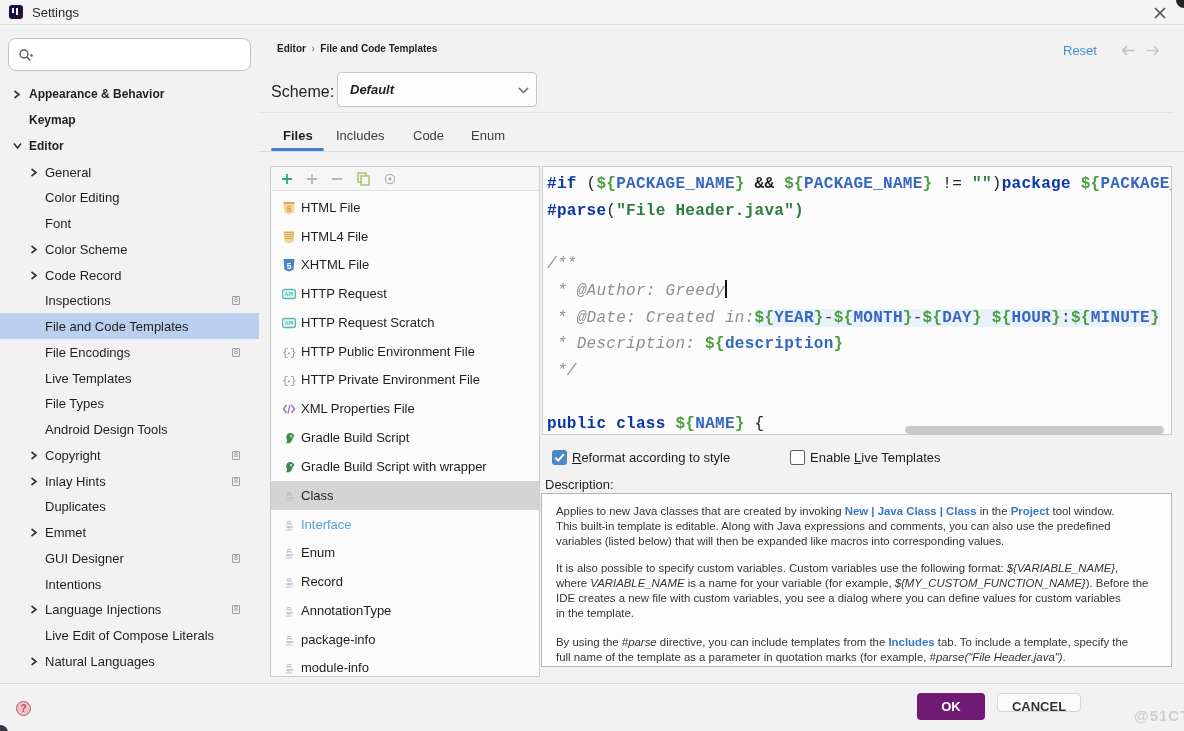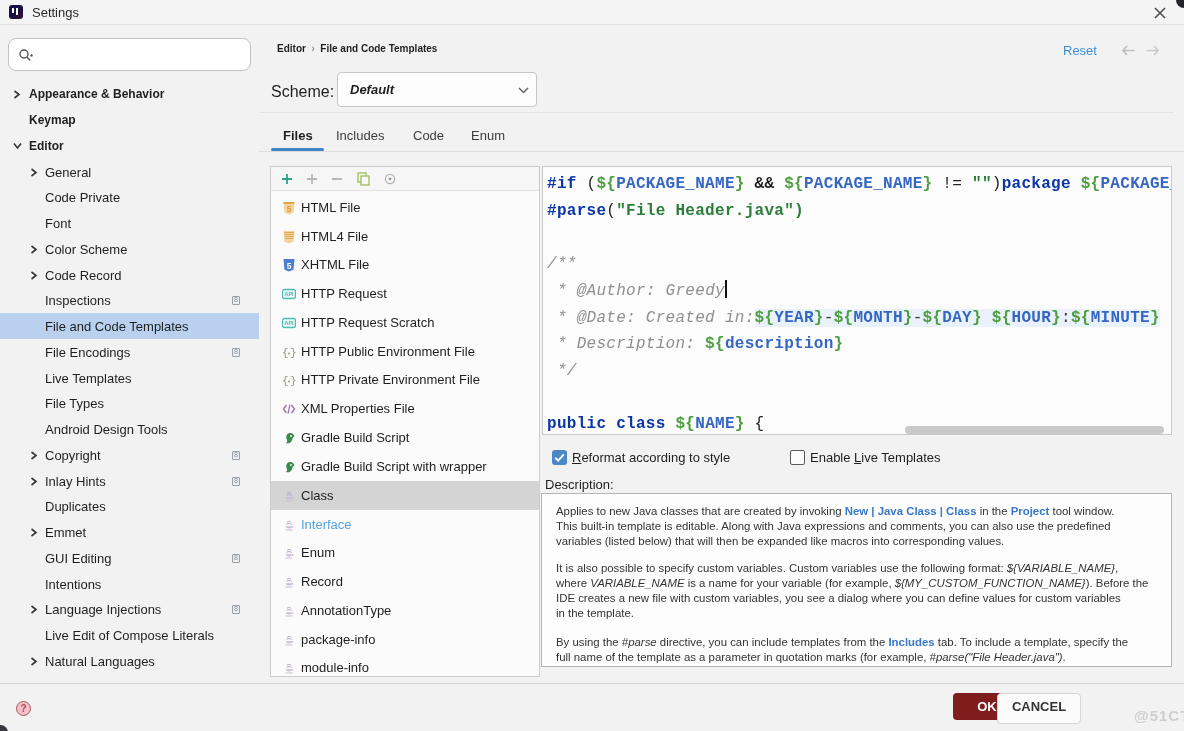--- a/index.html
+++ b/index.html
@@ -64,22 +64,22 @@
 
 #desc-label { position:absolute; left:545px; top:477px; font-size:13px; color:#222; }
 #descbox { position:absolute; left:541px; top:493px; width:631px; height:174px; background:#fdfdfd; border:1px solid #b5b5b5; padding:10px 0 0 14px; font-size:11.4px; line-height:15px; color:#333; white-space:nowrap; overflow:hidden; }
 #descbox .lnk { color:#3878c8; font-weight:bold;margin-top:23px; }
 #descbox p { margin:0; }
 #descbox .it { font-style:italic; }
 
 
 #hline3 { position:absolute; left:0; top:683px; width:1184px; height:1px; background:#d4d4d4; }
 #help { position:absolute; left:16px; top:701px; width:15px; height:15px; background:#f3bfc8; border:1.5px solid #a85a60; border-radius:50%; color:#b04a55; font-size:10px; font-weight:bold; text-align:center; line-height:13px; }
-#btn-ok { position:absolute; left:917px; top:693px; width:68px; height:27px; background:#7f1d1d; border-radius:4px; color:#fff; font-size:13px; font-weight:bold; text-align:center; line-height:27px;margin-left:36px; }
-#btn-cancel { position:absolute; left:997px; top:693px; width:84px; height:31px; background:#fbfbfb; border:1px solid #d6d6d6; border-radius:4px; color:#333; font-size:13px; font-weight:bold; text-align:center; line-height:25px; }
+#btn-ok { position:absolute; left:917px; top:693px; width:68px; height:27px; background:#701a75; border-radius:4px; color:#fff; font-size:13px; font-weight:bold; text-align:center; line-height:27px; }
+#btn-cancel { position:absolute; left:997px; top:693px; width:84px; height:19px; background:#fbfbfb; border:1px solid #d6d6d6; border-radius:4px; color:#333; font-size:13px; font-weight:bold; text-align:center; line-height:25px; }
 #btn-apply { position:absolute; left:1089px; top:734px; width:82px; height:27px; color:#333; font-size:12.5px; font-weight:bold; text-align:center; line-height:27px; letter-spacing:0.3px; }
 #wm1 { position:absolute; left:1094px; top:707px; font-size:15px; font-weight:bold; color:#cdcdcd; opacity:.95; letter-spacing:1px; white-space:nowrap;margin-left:40px; }
 #corner-tr { position:absolute; left:1176px; top:-8px; width:16px; height:16px; background:#26232b; border-radius:50%; }
 #corner-bl { position:absolute; left:-7px; top:725px; width:15px; height:15px; background:#3a3740; border-radius:50%; }
 </style>
 </head>
 <body>
 <div id="titlebar">
   <div id="logo"></div>
   <div id="title-text">Settings</div>
@@ -113,21 +113,21 @@
       </svg>
       <span class="lbl0">Editor</span>
     </div>
 <div class="trow" style="top:159px">
       <svg class="chev1" width="8" height="9" viewBox="0 0 8 9">
         <path d="M1.5 1 L6 4.5 L1.5 8" stroke="#353535" stroke-width="1.6" fill="none"></path>
       </svg>
       <span class="lbl1">General</span>
     </div>
 <div class="trow" style="top:184px">
-      <span class="lbl1">Code Private</span>
+      <span class="lbl1">Color Editing</span>
     </div>
 <div class="trow" style="top:210px">
       <span class="lbl1">Font</span>
     </div>
 <div class="trow" style="top:236px">
       <svg class="chev1" width="8" height="9" viewBox="0 0 8 9">
         <path d="M1.5 1 L6 4.5 L1.5 8" stroke="#353535" stroke-width="1.6" fill="none"></path>
       </svg>
       <span class="lbl1">Color Scheme</span>
     </div>
@@ -174,21 +174,21 @@
 <div class="trow" style="top:493px">
       <span class="lbl1">Duplicates</span>
     </div>
 <div class="trow" style="top:519px">
       <svg class="chev1" width="8" height="9" viewBox="0 0 8 9">
         <path d="M1.5 1 L6 4.5 L1.5 8" stroke="#353535" stroke-width="1.6" fill="none"></path>
       </svg>
       <span class="lbl1">Emmet</span>
     </div>
 <div class="trow" style="top:545px">
-      <span class="lbl1">GUI Editing</span>
+      <span class="lbl1">GUI Designer</span>
       <span class="mini"></span>
     </div>
 <div class="trow" style="top:571px">
       <span class="lbl1">Intentions</span>
     </div>
 <div class="trow" style="top:596px">
       <svg class="chev1" width="8" height="9" viewBox="0 0 8 9">
         <path d="M1.5 1 L6 4.5 L1.5 8" stroke="#353535" stroke-width="1.6" fill="none"></path>
       </svg>
       <span class="lbl1">Language Injections</span>

